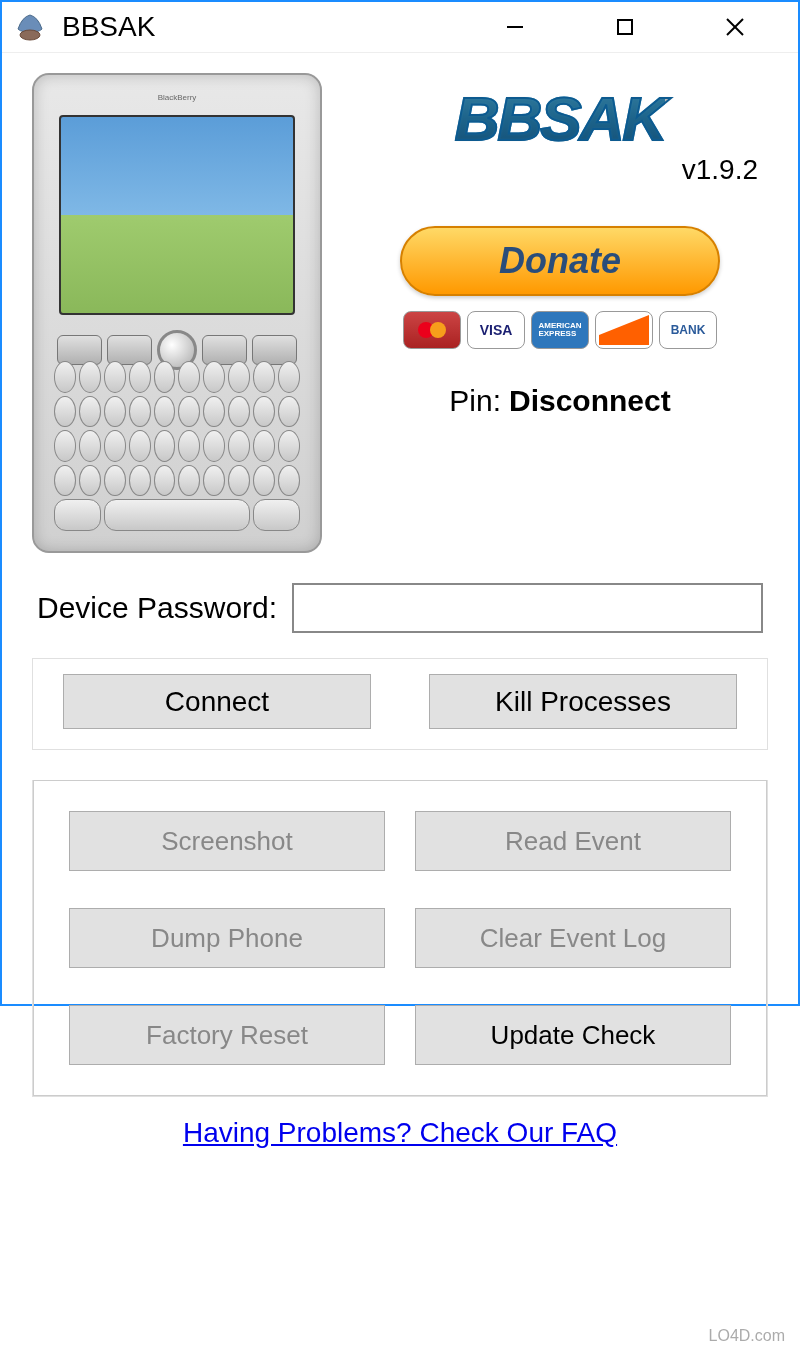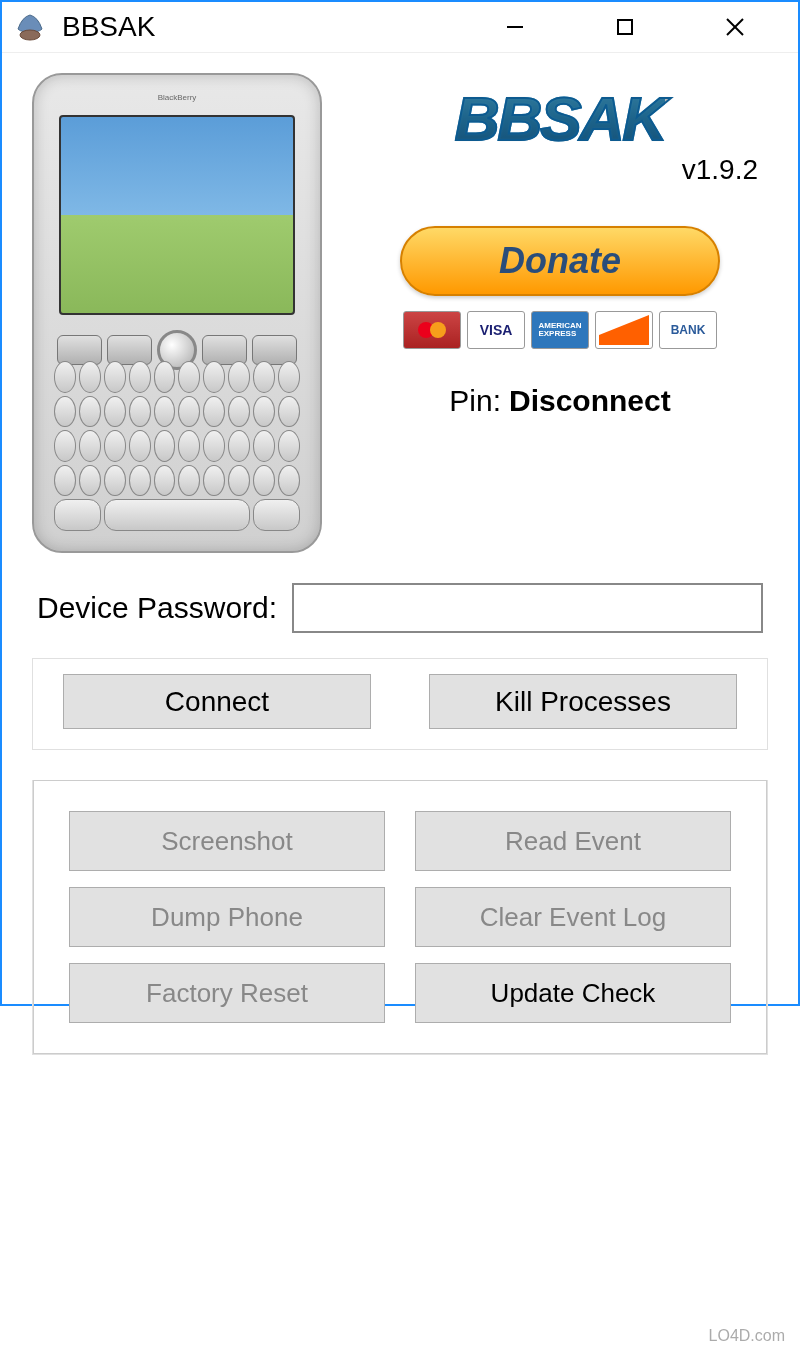--- a/index.html
+++ b/index.html
@@ -62,21 +62,21 @@
     }
     .top-section {
       display: flex;
       gap: 30px;
       margin-bottom: 30px;
     }
     .phone-image {
       width: 290px;
       height: 480px;
       background: linear-gradient(180deg, #e8e8e8, #d0d0d0);
-      border-radius: 30px;
+      border-radius: 17px;
       border: 2px solid #999;
       position: relative;
       box-shadow: inset 0 0 15px rgba(0,0,0,0.2);
     }
     .phone-screen {
       position: absolute;
       top: 40px;
       left: 25px;
       right: 25px;
       height: 200px;
@@ -179,21 +179,21 @@
     }
     .payment-icons {
       display: flex;
       gap: 6px;
       margin-bottom: 35px;
     }
     .payment-icon {
       width: 58px;
       height: 38px;
       border: 1px solid #999;
-      border-radius: 3px;
+      border-radius: 8px;
       display: flex;
       align-items: center;
       justify-content: center;
       font-size: 10px;
       font-weight: bold;
     }
     .pin-row {
       font-size: 30px;
       display: flex;
       gap: 8px;
@@ -259,21 +259,21 @@
       background: #fff;
       z-index: 2;
     }
     .tab-content {
       border: 1px solid #ccc;
       border-top: 1px solid #ccc;
       margin-top: -1px;
       padding: 30px 35px;
       display: grid;
       grid-template-columns: 1fr 1fr;
-      gap: 16px 30px;
+      gap: 37px 30px;
     }
     .tab-btn {
       height: 60px;
       background: #e1e1e1;
       border: 1px solid #adadad;
       font-size: 26px;
       cursor: pointer;
     }
     .tab-btn.disabled {
       color: #888;
@@ -432,16 +432,17 @@
       <div class="tab-content">
         <button class="tab-btn disabled">Screenshot</button>
         <button class="tab-btn disabled">Read Event</button>
         <button class="tab-btn disabled">Dump Phone</button>
         <button class="tab-btn disabled">Clear Event Log</button>
         <button class="tab-btn disabled">Factory Reset</button>
         <button class="tab-btn enabled">Update Check</button>
       </div>
     </div>
 
+    <div class="faq-link">Having Problems? Check Our FAQ</div>
   </div>
 </div>
 
 <div class="watermark">LO4D.com</div>
 
 </body></html>

